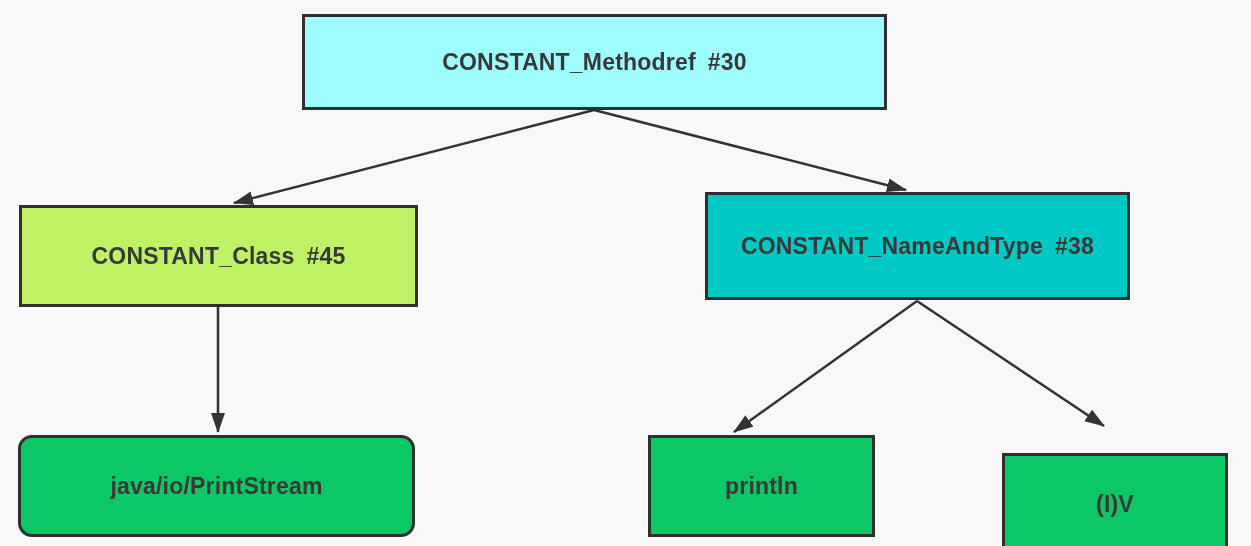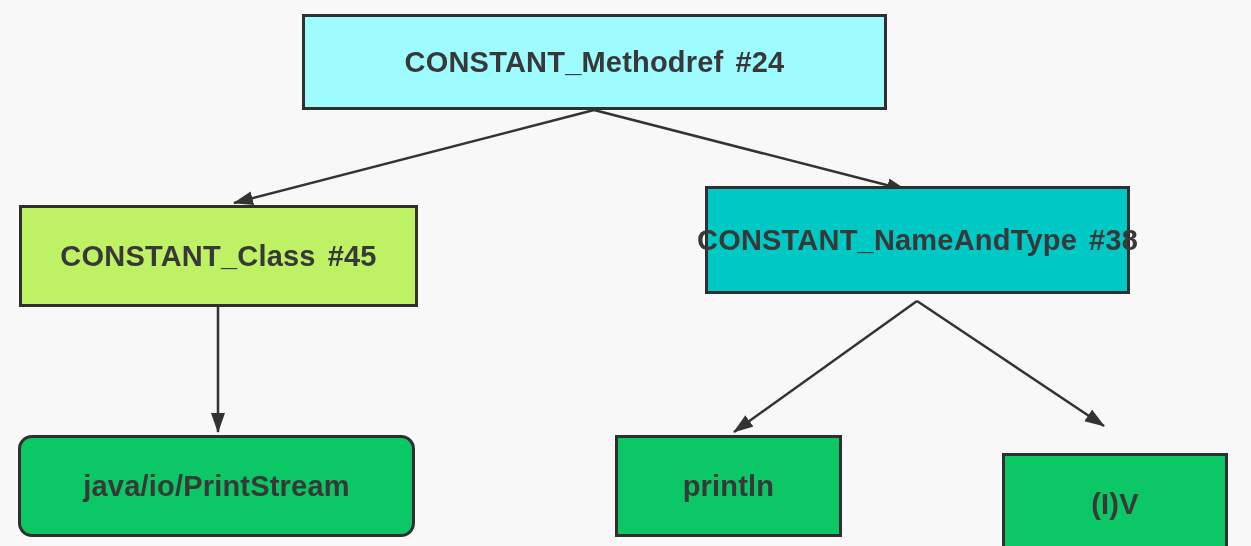--- a/index.html
+++ b/index.html
@@ -24,29 +24,29 @@
   }
   .node {
     position: absolute;
     box-sizing: border-box;
     border: 3px solid #2f2f2f;
     display: flex;
     align-items: center;
     justify-content: center;
     gap: 12px;
     font-weight: 700;
-    font-size: 29px;
+    font-size: 23px;
     color: #383838;
     letter-spacing: 0.2px;
     text-align: center;
   }
   
   #node-methodref   { left: 302px; top: 14px;  width: 585px; height: 96px;  }
   #node-class       { left: 19px;  top: 205px; width: 399px; height: 102px; }
-  #node-nameandtype { left: 705px; top: 186px; width: 425px; height: 108px; }
+  #node-nameandtype { left: 705px; top: 192px; width: 425px; height: 108px; }
   #node-printstream { left: 18px;  top: 435px; width: 397px; height: 102px; border-radius: 14px; }
   #node-println     { left: 615px; top: 435px; width: 227px; height: 102px; }
   #node-iv          { left: 1002px; top: 453px; width: 226px; height: 102px; }
 </style>
 </head>
 <body>
 
 <div class="canvas">
 
   <svg class="edges-layer" width="1251" height="546" viewBox="0 0 1251 546" xmlns="http://www.w3.org/2000/svg">
@@ -57,38 +57,38 @@
     </defs>
     <line x1="594" y1="110" x2="234" y2="203" stroke="#333333" stroke-width="2.5" marker-end="url(#arrowhead)"></line>
     <line x1="594" y1="110" x2="906" y2="190" stroke="#333333" stroke-width="2.5" marker-end="url(#arrowhead)"></line>
     <line x1="218" y1="307" x2="218" y2="432" stroke="#333333" stroke-width="2.5" marker-end="url(#arrowhead)"></line>
     <line x1="917" y1="301" x2="734" y2="432" stroke="#333333" stroke-width="2.5" marker-end="url(#arrowhead)"></line>
     <line x1="917" y1="301" x2="1104" y2="426" stroke="#333333" stroke-width="2.5" marker-end="url(#arrowhead)"></line>
   </svg>
 
   <div class="node" id="node-methodref" style="background: rgb(158, 252, 254);">
     <span>CONSTANT_Methodref</span>
-    <span>#24</span>
+    <span>#30</span>
   </div>
 
   <div class="node" id="node-class" style="background: #bef264;">
     <span>CONSTANT_Class</span>
     <span>#45</span>
   </div>
 
   <div class="node" id="node-nameandtype" style="background: rgb(0, 200, 196);">
     <span>CONSTANT_NameAndType</span>
     <span>#38</span>
   </div>
 
   <div class="node" id="node-printstream" style="background: rgb(12, 199, 102);">
     <span>java/io/PrintStream</span>
   </div>
 
-  <div class="node" id="node-println" style="background: rgb(12, 199, 102);">
+  <div class="node" id="node-println" style="background: rgb(12, 199, 102); margin-left: 33px;">
     <span>println</span>
   </div>
 
   <div class="node" id="node-iv" style="background: rgb(12, 199, 102);">
     <span>(I)V</span>
   </div>
 
 </div>
 
 </body></html>

